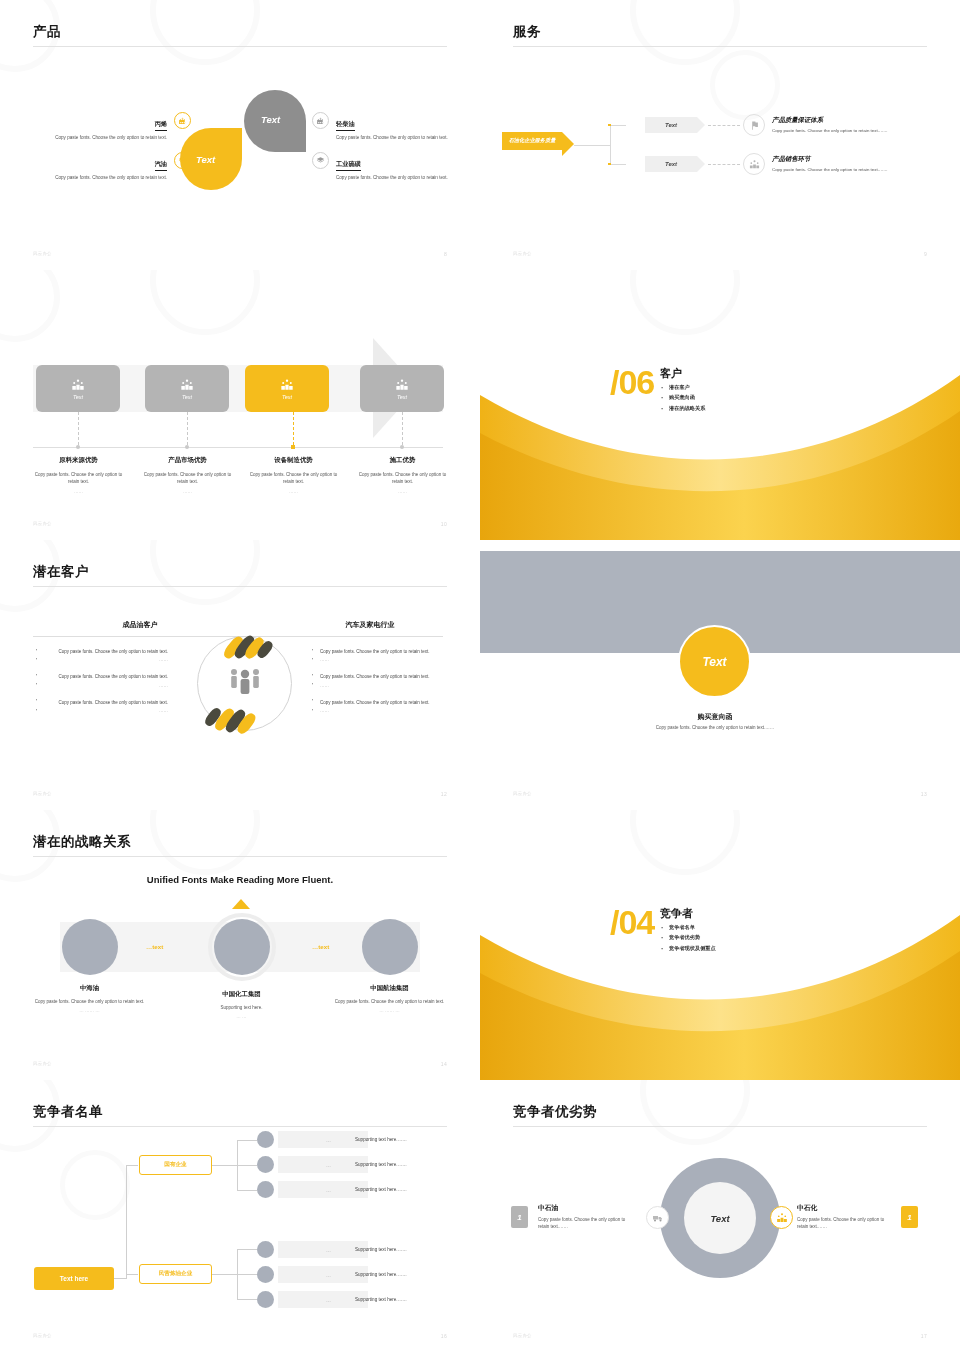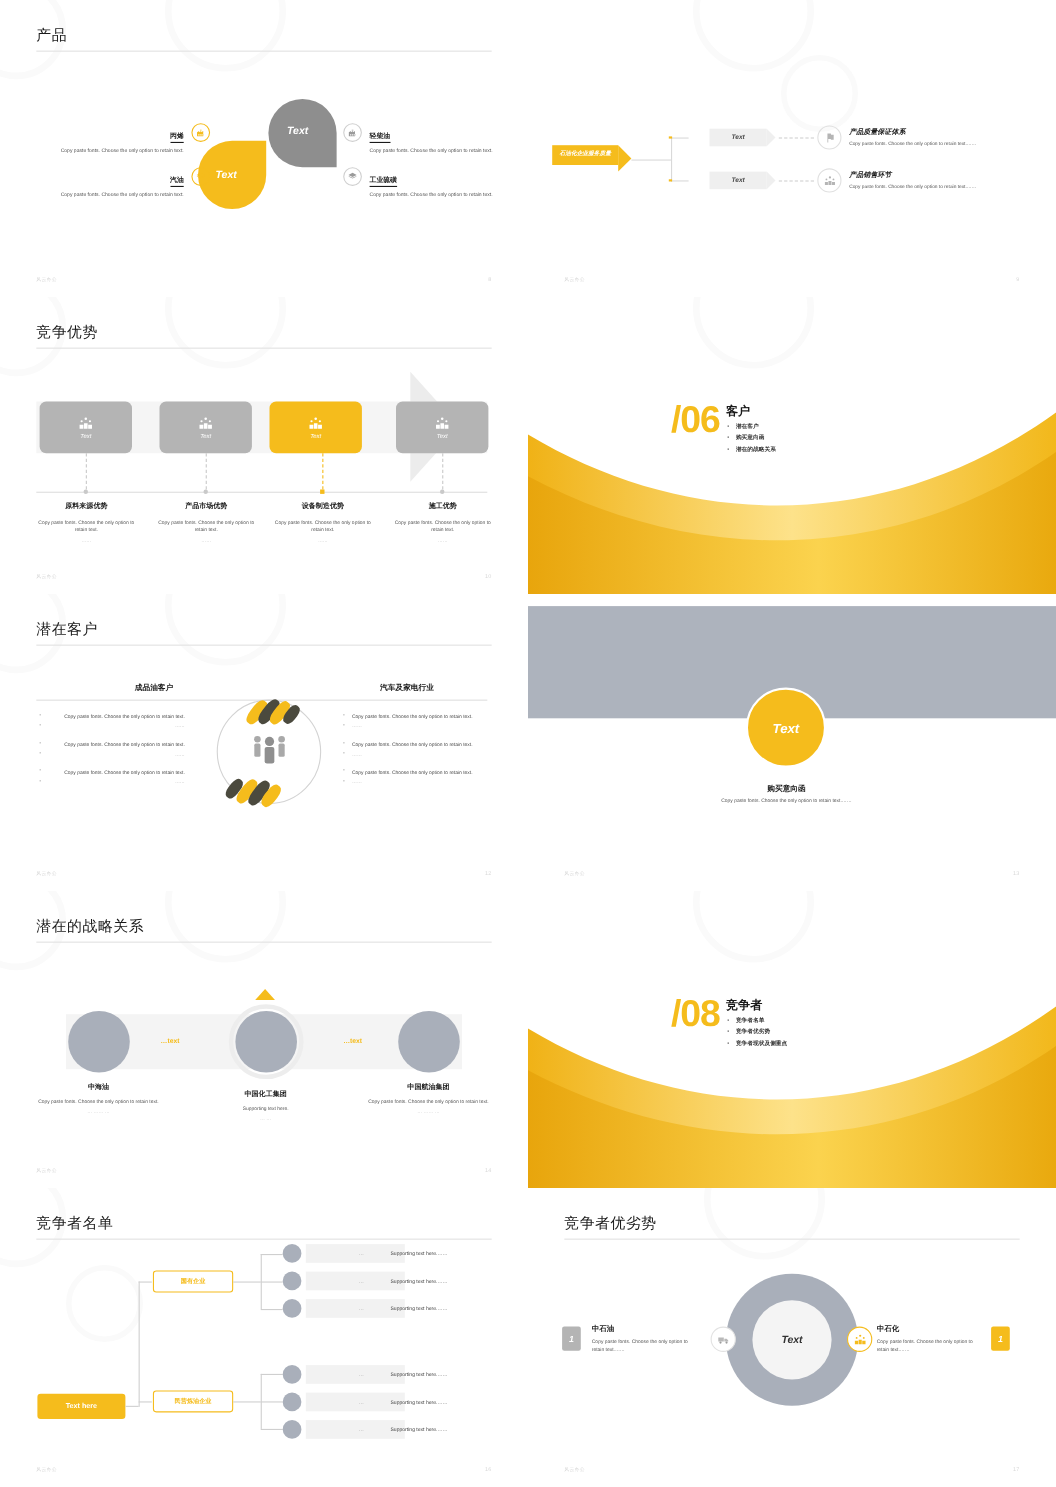--- a/index.html
+++ b/index.html
@@ -20,21 +20,21 @@
     position: absolute; border-radius: 50%;
     border: 6px solid #fafafa; pointer-events: none;
   }
   .wm.a { width: 90px; height: 90px; left: -30px; top: -18px; }
   .wm.b { width: 110px; height: 110px; left: 150px; top: -45px; }
   .wm.c { width: 70px; height: 70px; left: 230px; top: 50px; border-width: 5px;}
 
   
   .s-head { position: absolute; left: 33px; top: 24px; right: 33px; }
   .s-title {
-    font-size: 13.5px; font-weight: normal; color: #1a1a1a;
+    font-size: 13.5px; font-weight: bold; color: #1a1a1a;
     letter-spacing: .5px; line-height: 1.2;
   }
   .s-rule { margin-top: 6px; border-bottom: 1px solid #e2e2e2; }
 
   .s-foot { position: absolute; left: 33px; bottom: 13px; right: 33px;
             display: flex; justify-content: space-between;
             font-size: 4.4px; color: #d8d8d8; letter-spacing: .3px; }
   .s-foot .pg { font-size: 5px; }
 
   
@@ -280,20 +280,24 @@
 
     <div class="s-foot">
       <span>风云办公</span>
       <span class="pg">8</span>
     </div>
   </div>
 
   <div class="slide">
     <div class="wm b"></div>
     <div class="wm c"></div>
+    <div class="s-head">
+      <div class="s-title">服务</div>
+      <div class="s-rule"></div>
+    </div>
 
     <div class="banner">
       <div class="body">石油化企业服务质量</div>
       <div class="tip"></div>
     </div>
 
     <div class="conn" style="left:94px; top:144.5px; width:36px; height:1px;"></div>
     <div class="conn" style="left:130px; top:125px; width:1px; height:40px;"></div>
     <div class="conn" style="left:130px; top:125px; width:16px; height:1px;"></div>
     <div class="conn" style="left:130px; top:164px; width:16px; height:1px;"></div>
@@ -337,24 +341,20 @@
 
     <div class="s-foot">
       <span>风云办公</span>
       <span class="pg">9</span>
     </div>
   </div>
 
   <div class="slide">
     <div class="wm a"></div>
     <div class="wm b"></div>
-    <div class="s-head">
-      <div class="s-title">竞争优势</div>
-      <div class="s-rule"></div>
-    </div>
 
     <div class="ca-arrow"></div>
     <div class="ca-band"></div>
 
     <div class="ca-card" style="left:36px;">
       <svg width="16" height="14" viewBox="0 0 24 24" fill="#ffffff">
           <circle cx="12" cy="4.6" r="2"></circle>
           <circle cx="5.5" cy="8.5" r="1.7"></circle>
           <circle cx="18.5" cy="8.5" r="1.7"></circle>
           <path d="M9.2 20v-8.3h5.6V20H9.2zM2.3 20v-6.2h6V20h-6zm13.4 0v-6.2h6V20h-6z"></path>
@@ -536,20 +536,21 @@
   </div>
 
   <div class="slide">
     <div class="wm a"></div>
     <div class="wm b"></div>
     <div class="s-head">
       <div class="s-title">潜在的战略关系</div>
       <div class="s-rule"></div>
     </div>
 
+    <div class="sr-title">Unified Fonts Make Reading More Fluent.</div>
     <div class="sr-band"></div>
     <div class="sr-halo"></div>
     <div class="sr-tri"></div>
     <div class="sr-circ" style="left:62px; top:109px;"></div>
     <div class="sr-circ" style="left:214px; top:109px;"></div>
     <div class="sr-circ" style="left:362px; top:109px;"></div>
     <div class="sr-mid" style="left:146px; top:133px;">…text</div>
     <div class="sr-mid" style="left:312px; top:133px;">…text</div>
 
     <div class="sr-blk" style="left:17px; top:174px;">
@@ -585,21 +586,21 @@
         </linearGradient>
         <linearGradient id="g04b" x1="0" y1="0" x2="1" y2="0">
           <stop offset="0" stop-color="#F0B216"></stop>
             <stop offset="0.5" stop-color="#FDE28A"></stop>
             <stop offset="1" stop-color="#F2B81B"></stop>
         </linearGradient>
       </defs>
       <path d="M0,55 C140,135 330,130 480,28 L480,175 L0,175 Z" fill="url(#g04a)"></path>
       <path d="M0,30 C150,120 330,118 480,10 L480,46 C330,150 150,148 0,68 Z" fill="url(#g04b)"></path>
     </svg>
-    <div class="sec-num">/08</div>
+    <div class="sec-num">/04</div>
     <div class="sec-body">
       <div class="sec-h">竞争者</div>
       <div class="sec-li">竞争者名单</div>
       <div class="sec-li">竞争者优劣势</div>
       <div class="sec-li">竞争者现状及侧重点</div>
     </div>
   </div>
 
   <div class="slide">
     <div class="wm a"></div>

